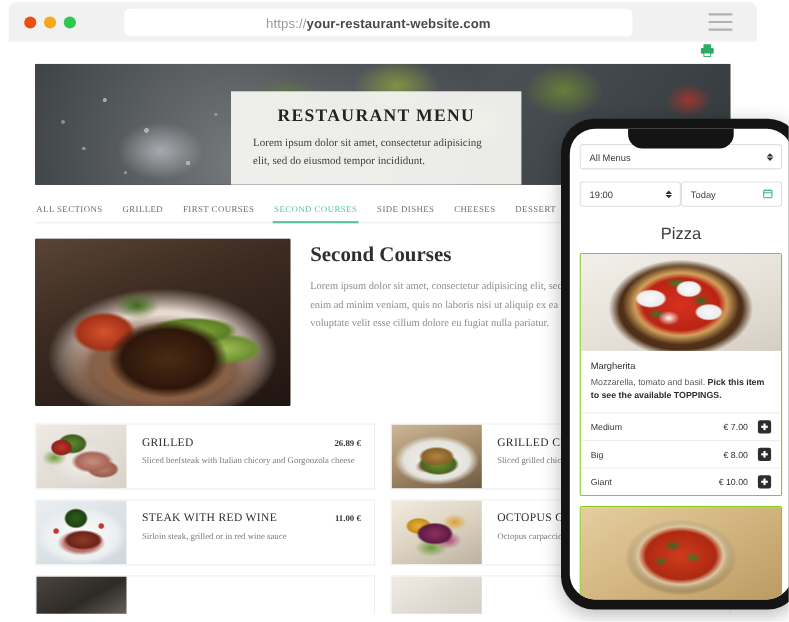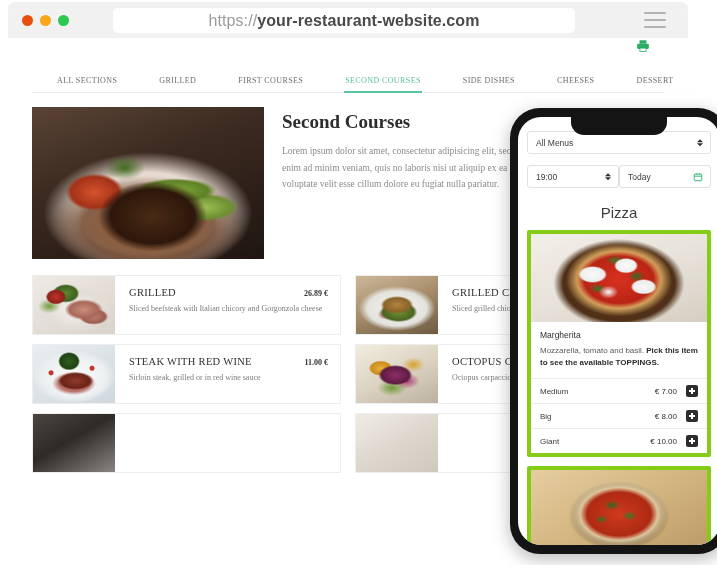--- a/index.html
+++ b/index.html
@@ -40,21 +40,21 @@
 
   .url-bar {
     position: absolute;
     left: 105px; top: 6px;
     width: 462px; height: 25px;
     background: #ffffff;
     border-radius: 5px;
     display: flex; align-items: center; justify-content: center;
   }
   .url-text {
-    font-size: 16px;
+    font-size: 12px;
     color: #9b9b9b;
     letter-spacing: 0.1px;
   }
   .url-text b { color: #4a4a4a; font-weight: 600; }
 
   .hamburger {
     position: absolute;
     right: 22px; top: 10px;
     width: 22px; height: 16px;
     display: flex; flex-direction: column; justify-content: space-between;
@@ -153,21 +153,20 @@
   .nav-item {
     font-family: "Liberation Serif", serif;
     font-size: 8px;
     letter-spacing: 0.4px;
     color: #6d6d6d;
     padding: 0 1px 6px 1px;
     white-space: nowrap;
     border-bottom: 2px solid transparent;
     margin-bottom: -1px;
     cursor: pointer;
-    margin-left: 24px;
   }
   .nav-item.active {
     color: #5cc2a0;
     border-bottom-color: #5cc2a0;
   }
 
   
   .section-intro {
     display: flex;
     margin: 14px 24px 0 24px;
@@ -378,21 +377,21 @@
     color: #3d3d3d;
     margin-top: 16px;
     font-weight: 400;
   }
 
   .pizza-list {
     margin-top: 9px;
     padding: 0 9px;
   }
   .pizza-card {
-    border: 4px solid #84cc16;
+    border: 1px solid #84cc16;
     border-radius: 2px;
     overflow: hidden;
     margin-bottom: 9px;
     cursor: pointer;
   }
   .pizza-photo { height: 88px; position: relative; }
   .pizza-margherita {
     background:
       radial-gradient(ellipse 17px 10px at 35% 46%, #fafafa 0%, #ededed 70%, transparent 85%),
       radial-gradient(ellipse 14px 9px at 54% 36%, #fbfbfb 0%, #efefef 70%, transparent 86%),
@@ -484,20 +483,28 @@
         <rect x="6" y="2" width="12" height="6" rx="1"></rect>
         <rect x="2" y="8" width="20" height="9" rx="2"></rect>
         <rect x="6" y="15" width="12" height="7" rx="1" fill="#2eaa63"></rect>
         <rect x="7.4" y="16.4" width="9.2" height="4.2" fill="#ffffff"></rect>
       </svg>
     </span>
   </div>
 
   <div class="page-body">
 
+    <div class="hero">
+      <div class="hero-photo"></div>
+      <div class="hero-speckle"></div>
+      <div class="hero-card">
+        <div class="hero-title">RESTAURANT MENU</div>
+        <div class="hero-sub">Lorem ipsum dolor sit amet, consectetur adipisicing elit, sed do eiusmod tempor incididunt.</div>
+      </div>
+    </div>
 
     <div class="section-nav">
       <div class="nav-item">ALL SECTIONS</div>
       <div class="nav-item">GRILLED</div>
       <div class="nav-item">FIRST COURSES</div>
       <div class="nav-item active">SECOND COURSES</div>
       <div class="nav-item">SIDE DISHES</div>
       <div class="nav-item">CHEESES</div>
       <div class="nav-item">DESSERT</div>
       <div class="nav-item">PIZZAS</div>

